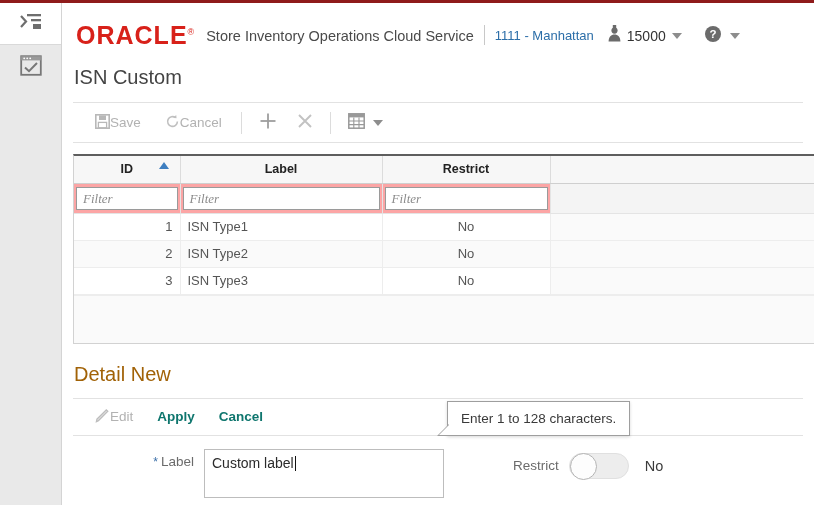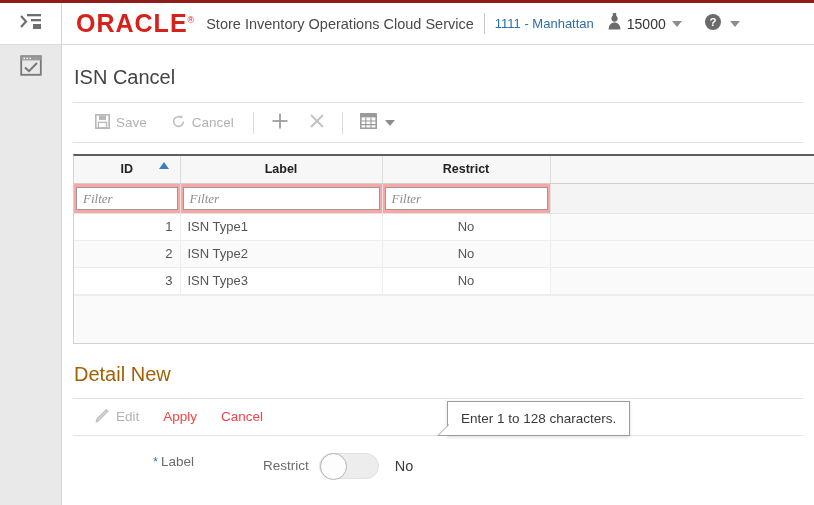--- a/index.html
+++ b/index.html
@@ -30,21 +30,21 @@
     display: flex; align-items: center; justify-content: center;
   }
   .rail-item {
     height: 44px;
     display: flex; align-items: center; justify-content: center;
   }
   .ic { display: block; }
 
   
   .header {
-    position: absolute; left: 62px; top: 0;
+    position: absolute; left: 62px; top: 12px;
     width: 752px; height: 42px;
     background: #ffffff;
     border-bottom: 1px solid #d9d9d9;
     display: flex; align-items: center;
     padding-left: 14px;
   }
   .oracle-logo {
     font-family: "Liberation Sans", sans-serif;
     font-size: 25px;
     font-weight: bold;
@@ -94,26 +94,26 @@
     padding: 21px 0 13px 1px;
   }
   .toolbar {
     height: 41px;
     border-top: 1px solid #e2e2e2;
     border-bottom: 1px solid #e2e2e2;
     display: flex; align-items: center;
     padding-left: 10px;
   }
   .tb-btn {
-    display: flex; align-items: center; gap: 6px;
+    display: flex; align-items: center; 
     font-size: 13.5px; color: #b2b2b2;
     padding: 4px 12px;
     white-space: nowrap;
   }
-  .tb-btn.active { color: #ef4444; }
+  .tb-btn.active { color: #0f766e; font-weight: bold; }
   .tb-div { width: 1px; height: 22px; background: #dcdcdc; margin: 0 7px; }
   .tb-icon-btn {
     padding: 3px 10px; display: flex; align-items: center;
   }
   .small-caret {
     width: 0; height: 0;
     border-left: 5px solid transparent;
     border-right: 5px solid transparent;
     border-top: 6px solid #8d8d8d;
     margin-left: 8px;
@@ -324,21 +324,21 @@
           <circle cx="9" cy="9" r="8" fill="#6b6b6b"></circle>
           <text x="9" y="13.4" font-size="11.5" font-family="Liberation Sans, sans-serif" fill="#ffffff" text-anchor="middle" font-weight="bold">?</text>
         </svg>
       </span>
       <span class="caret"></span>
     </div>
   </div>
 
   <div class="content">
 
-    <div class="section-title">ISN Cancel</div>
+    <div class="section-title">ISN Custom</div>
 
     <div class="toolbar">
       <div class="tb-btn">
         <span class="ic">
           <svg width="15" height="15" viewBox="0 0 15 15">
             <rect x="0.8" y="0.8" width="13.4" height="13.4" fill="none" stroke="#b8b8b8" stroke-width="1.6"></rect>
             <rect x="4" y="1.4" width="7" height="4.6" fill="#b8b8b8"></rect>
             <rect x="3.4" y="8.4" width="8.2" height="5.4" fill="none" stroke="#b8b8b8" stroke-width="1.3"></rect>
           </svg>
         </span>
@@ -457,20 +457,23 @@
       </div>
       <div class="tb-btn active">
         <span>Cancel</span>
       </div>
     </div>
 
     <div class="form-row">
       <div class="label-cell">
         <span class="req-star">*</span><span>Label</span>
       </div>
+      <div class="label-input">
+        <span>Custom label</span><span class="caretbar"></span>
+      </div>
       <div class="restrict-group">
         <span class="restrict-label">Restrict</span>
         <span class="toggle">
           <span class="knob"></span>
         </span>
         <span class="toggle-value">No</span>
       </div>
     </div>
 
   </div>

